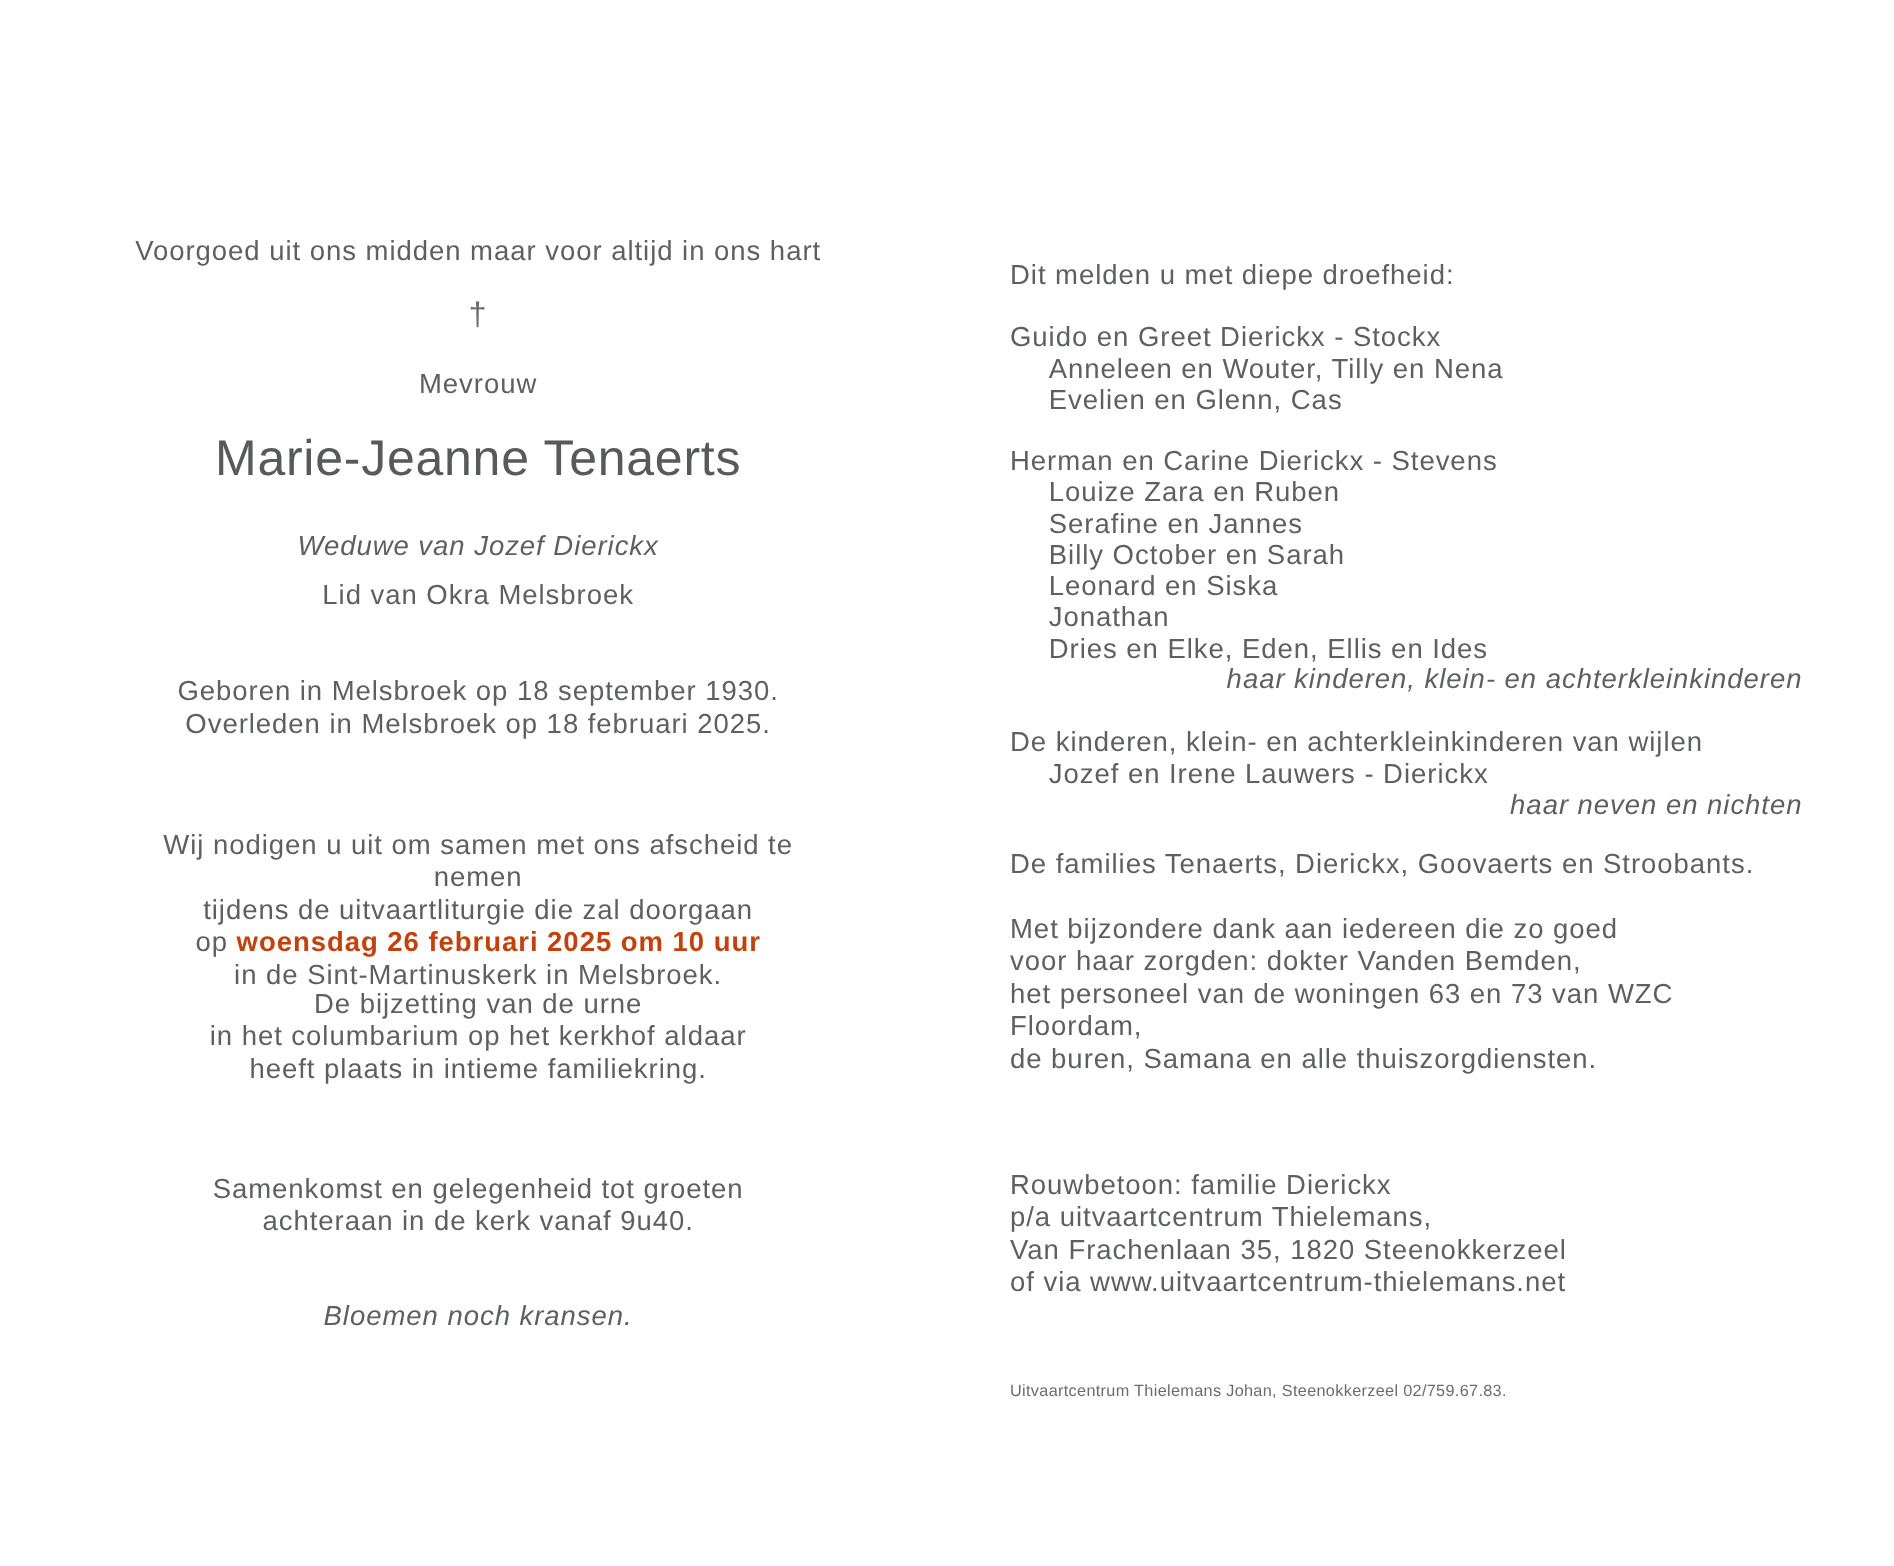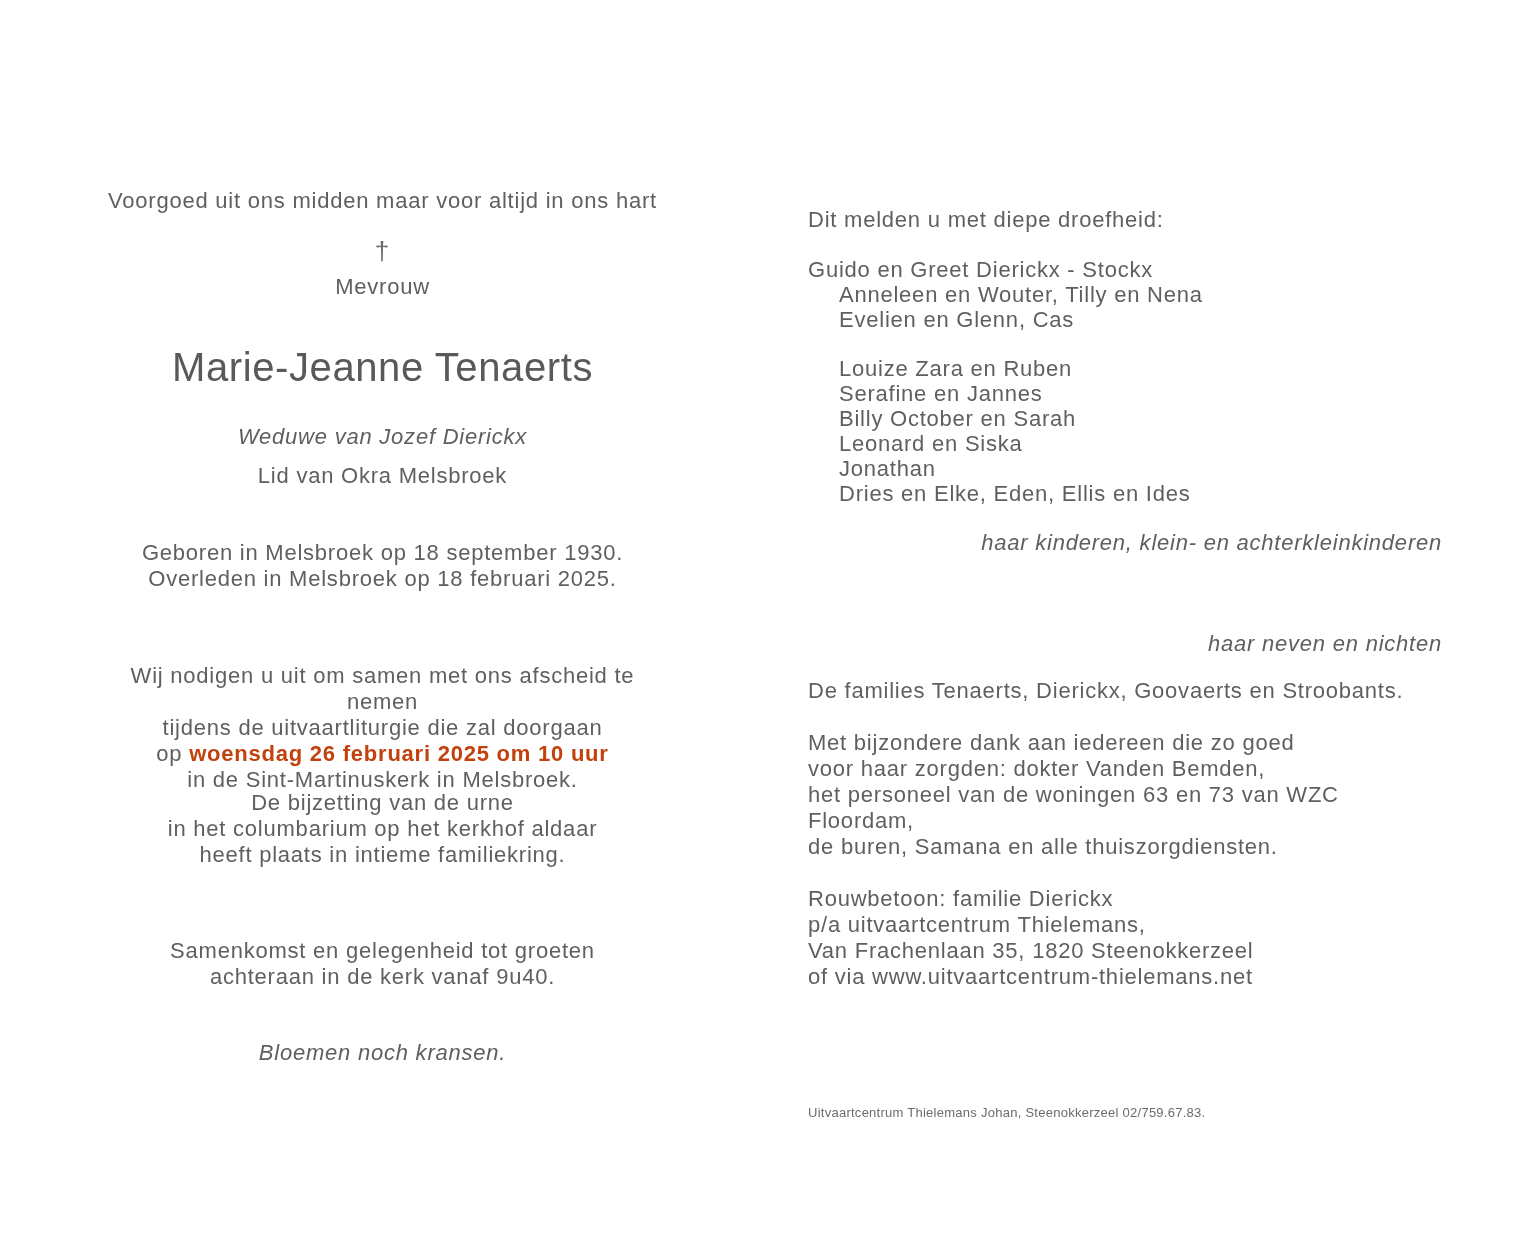--- a/index.html
+++ b/index.html
@@ -44,21 +44,21 @@
 </style>
 </head>
 <body>
 
 <div class="page">
 
   <div class="blk left-col" style="top:188px;">Voorgoed uit ons midden maar voor altijd in ons hart</div>
 
   <div class="blk left-col cross" style="top:238px;">†</div>
 
-  <div class="blk left-col" style="top:274px;">Mevrouw</div>
+  <div class="blk left-col" style="top:294px;">Mevrouw</div>
 
   <div class="blk left-col name-title" style="top:341px;">Marie-Jeanne Tenaerts</div>
 
   <div class="blk left-col" style="top:424px;font-style:italic;">Weduwe van Jozef Dierickx</div>
 
   <div class="blk left-col" style="top:463px;">Lid van Okra Melsbroek</div>
 
   <div class="blk left-col" style="top:540px;">
     <div>Geboren in Melsbroek op 18 september 1930.</div>
     <div>Overleden in Melsbroek op 18 februari 2025.</div>
@@ -90,45 +90,50 @@
 
   <div class="blk right-col tight" style="top:257px;">
     <div>Guido en Greet Dierickx - Stockx</div>
     <ul>
       <li class="indent">Anneleen en Wouter, Tilly en Nena</li>
       <li class="indent">Evelien en Glenn, Cas</li>
     </ul>
   </div>
 
   <div class="blk right-col tight" style="top:356px;">
+    <div>Herman en Carine Dierickx - Stevens</div>
     <ul>
       <li class="indent">Louize Zara en Ruben</li>
       <li class="indent">Serafine en Jannes</li>
       <li class="indent">Billy October en Sarah</li>
       <li class="indent">Leonard en Siska</li>
       <li class="indent">Jonathan</li>
       <li class="indent">Dries en Elke, Eden, Ellis en Ides</li>
     </ul>
   </div>
 
   <div class="blk right-col italic align-right" style="top:530px;">haar kinderen, klein- en achterkleinkinderen</div>
 
+  <div class="blk right-col tight" style="top:581px;">
+    <div>De kinderen, klein- en achterkleinkinderen van wijlen</div>
+    <div class="indent">Jozef en Irene Lauwers - Dierickx</div>
+  </div>
 
   <div class="blk right-col" style="top:678px;">De families Tenaerts, Dierickx, Goovaerts en Stroobants.</div>
 
   <div class="blk right-col italic align-right" style="top:631px;">haar neven en nichten</div>
 
   <div class="blk right-col" style="top:730px;">
     <div>Met bijzondere dank aan iedereen die zo goed</div>
     <div>voor haar zorgden: dokter Vanden Bemden,</div>
     <div>het personeel van de woningen 63 en 73 van WZC Floordam,</div>
     <div>de buren, Samana en alle thuiszorgdiensten.</div>
   </div>
 
-  <div class="blk right-col" style="top:886px;">
+  <div class="blk right-col" style="top:935px;">
     <div>Rouwbetoon: familie Dierickx</div>
     <div>p/a uitvaartcentrum Thielemans,</div>
     <div>Van Frachenlaan 35, 1820 Steenokkerzeel</div>
     <div>of via www.uitvaartcentrum-thielemans.net</div>
   </div>
 
   <div class="blk right-col footer-small" style="top:1103px;">Uitvaartcentrum Thielemans Johan, Steenokkerzeel 02/759.67.83.</div>
 
 </div>
 

